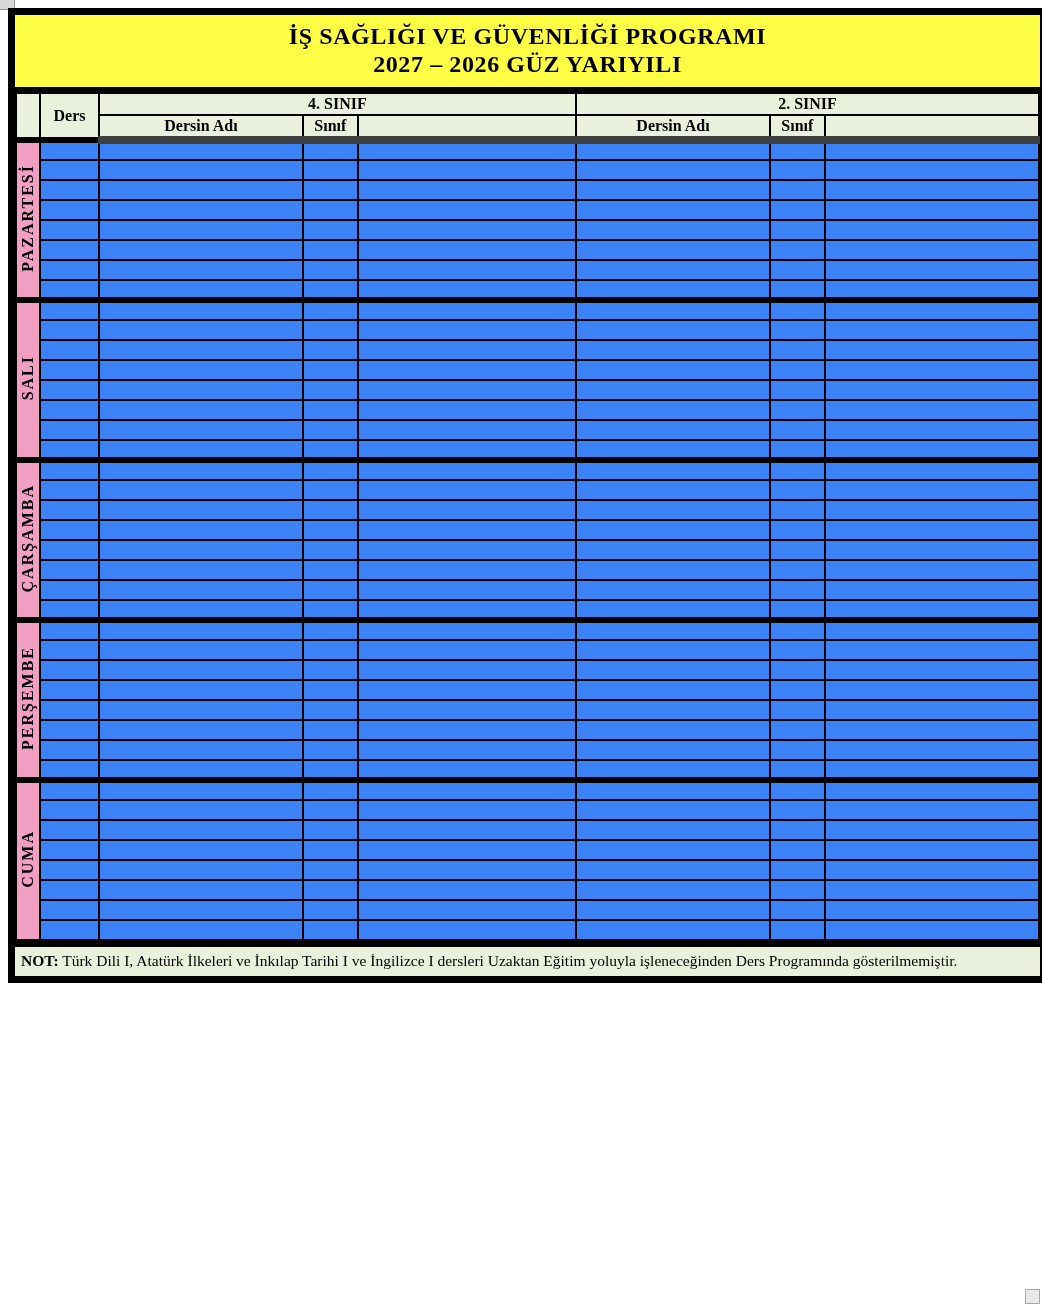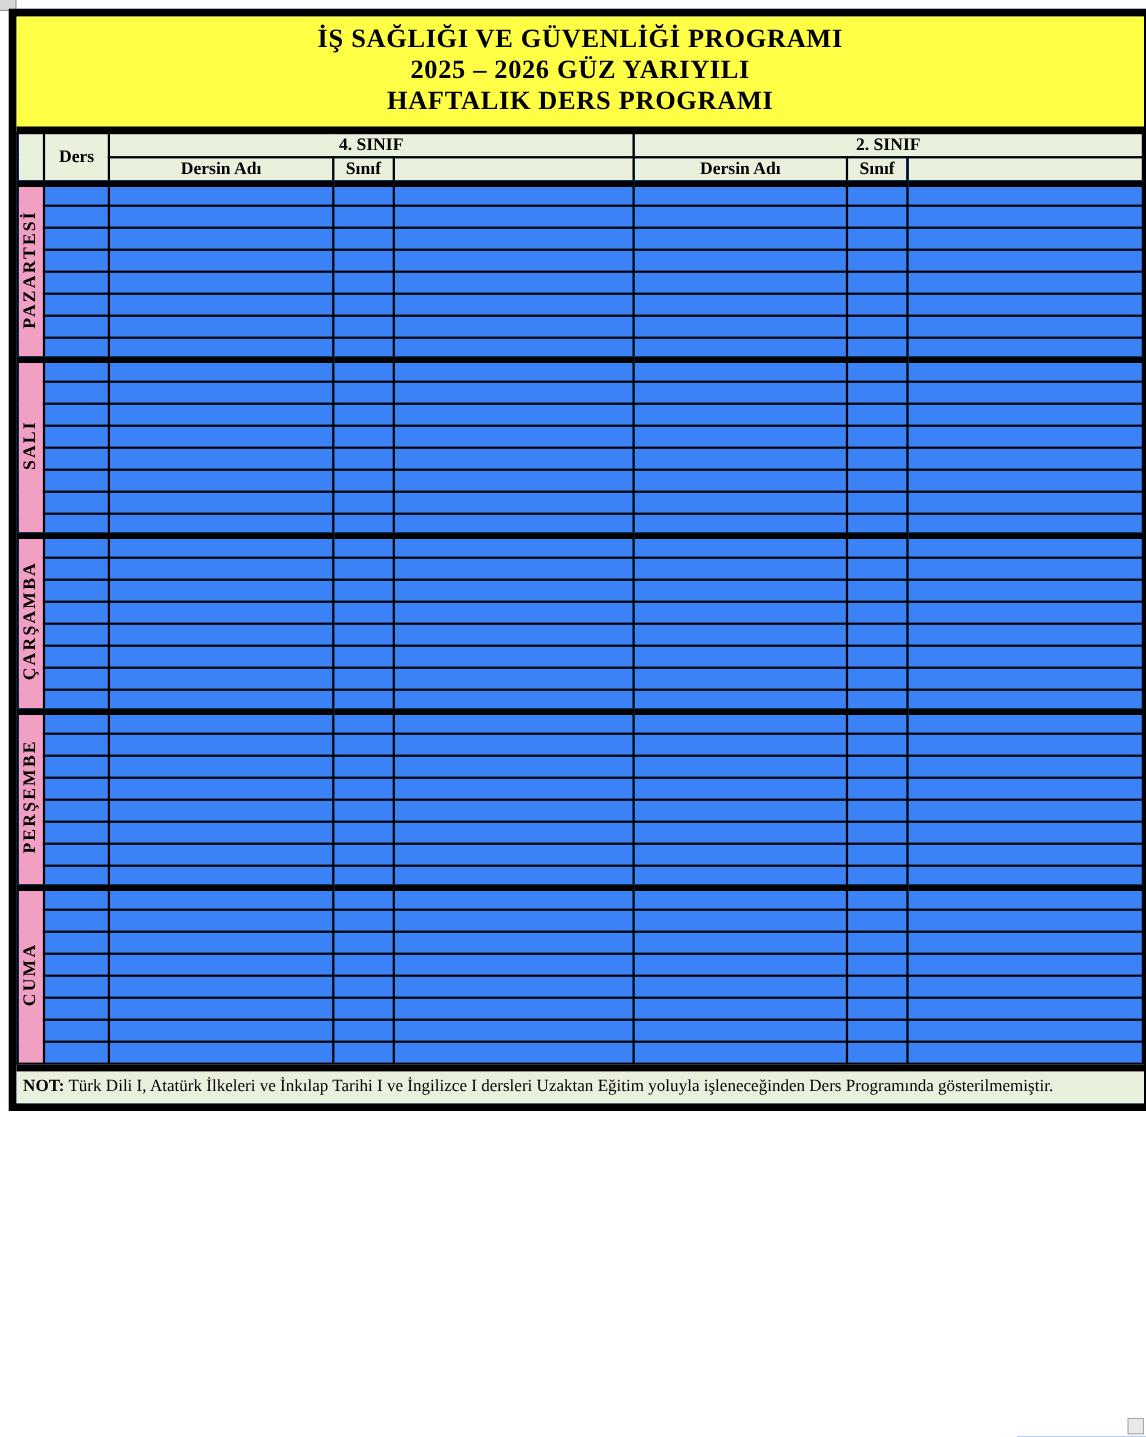--- a/index.html
+++ b/index.html
@@ -22,21 +22,21 @@
   table.sched {
     border-collapse:collapse; width:100%; table-layout:fixed;
   }
   table.sched th, table.sched td {
     border:2px solid #000; box-sizing:border-box; overflow:hidden;
   }
   thead th {
     background:var(--c-green,#E9F0DC); font-weight:bold; font-size:16px;
     padding:1px 4px; height:21px;
   }
-  thead tr.subrow th { border-bottom:4px solid #404040; }
+  thead tr.subrow th { border-bottom:8px solid #404040; }
   th.sec2, td.sec2 { border-left:8px double #000; }
   tbody td { font-size:14px; padding:1px 4px; height:20px; vertical-align:middle; }
   tbody tr:first-child td { border-top:6px solid #000; }
   td.day-cell {
     background:var(--c-pink,#F19FC3); text-align:center; vertical-align:middle; padding:0;
   }
   td.day-cell span {
     display:inline-block; writing-mode:vertical-rl; transform:rotate(180deg);
     font-weight:bold; font-size:16px; letter-spacing:2px; line-height:20px;
   }
@@ -61,22 +61,21 @@
 </style>
 </head>
 <body>
 
 <div class="artifact-tl"></div>
 
 <div class="board">
 
   <div class="title-block">
     <div class="title-line">İŞ SAĞLIĞI VE GÜVENLİĞİ PROGRAMI</div>
-    <div class="title-line">2025 – 2026 GÜZ YARIYILI</div>
-    <div class="title-line">HAFTALIK DERS PROGRAMI</div>
+    <div class="title-line">2027 – 2026 GÜZ YARIYILI</div>
   </div>
 
   <table class="sched">
     <colgroup>
       <col style="width:24px">
       <col style="width:58px">
       <col style="width:202px">
       <col style="width:54px">
       <col style="width:216px">
       <col style="width:192px">

